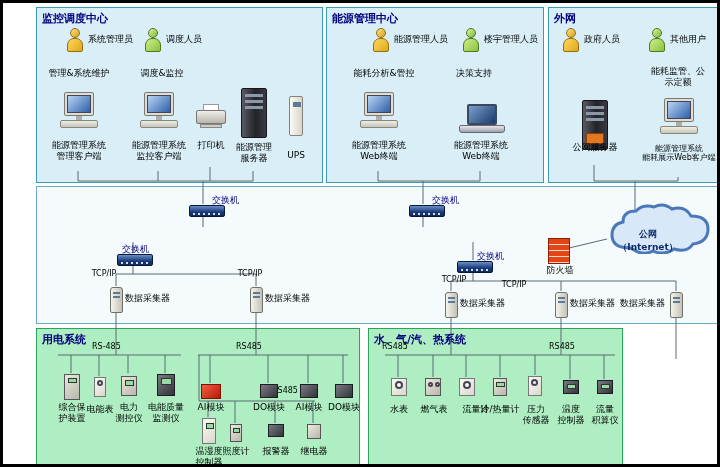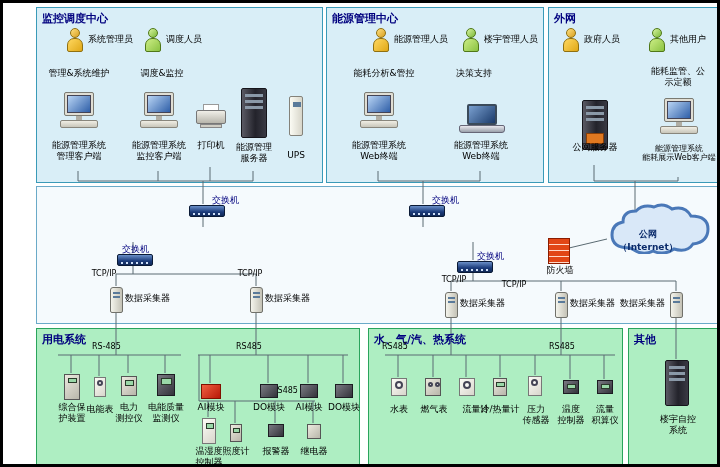--- a/index.html
+++ b/index.html
@@ -294,26 +294,20 @@
       </div>
     <div class="lbl" style="left:182px;top:75px;width:40px">温度
 控制器</div>
     <div class="dev dark" style="left:228px;top:51px;width:16px;height:14px">
         <div class="scrn" style="left:3px;top:3px;width:9px;height:5px"></div>
       </div>
     <div class="lbl" style="left:216px;top:75px;width:40px">流量
 积算仪</div>
   </div>
 
-  <div class="panel green" style="left:625px;top:325px;width:91px;height:137px">
-    <div class="ptitle">其他</div>
-    <div class="server" style="left:36px;top:31px;width:24px;height:46px"></div>
-    <div class="lbl" style="left:25px;top:85px;width:48px">楼宇自控
-系统</div>
-  </div>
 
   <svg id="wires" width="720" height="467" viewBox="0 0 720 467">
     <path fill="none" stroke="#5a6a72" stroke-width="1" d="
       M75,168V178 M155,168V178 M207,164V178 M250,168V178 M75,178H250 M200,178V201
       M375,168V178 M477,168V178 M375,178H477 M420,178V201
       M591,162V178 M675,174V178 M591,178H675 M632,178V208
       M200,213V224 M420,213V224
       M130,239V250 M130,262V271 M113,271H253 M113,271V283 M253,271V283
       M470,239V257 M470,269V278 M448,278H673 M448,278V288 M558,278V288 M673,278V288
       M566,245L604,236

